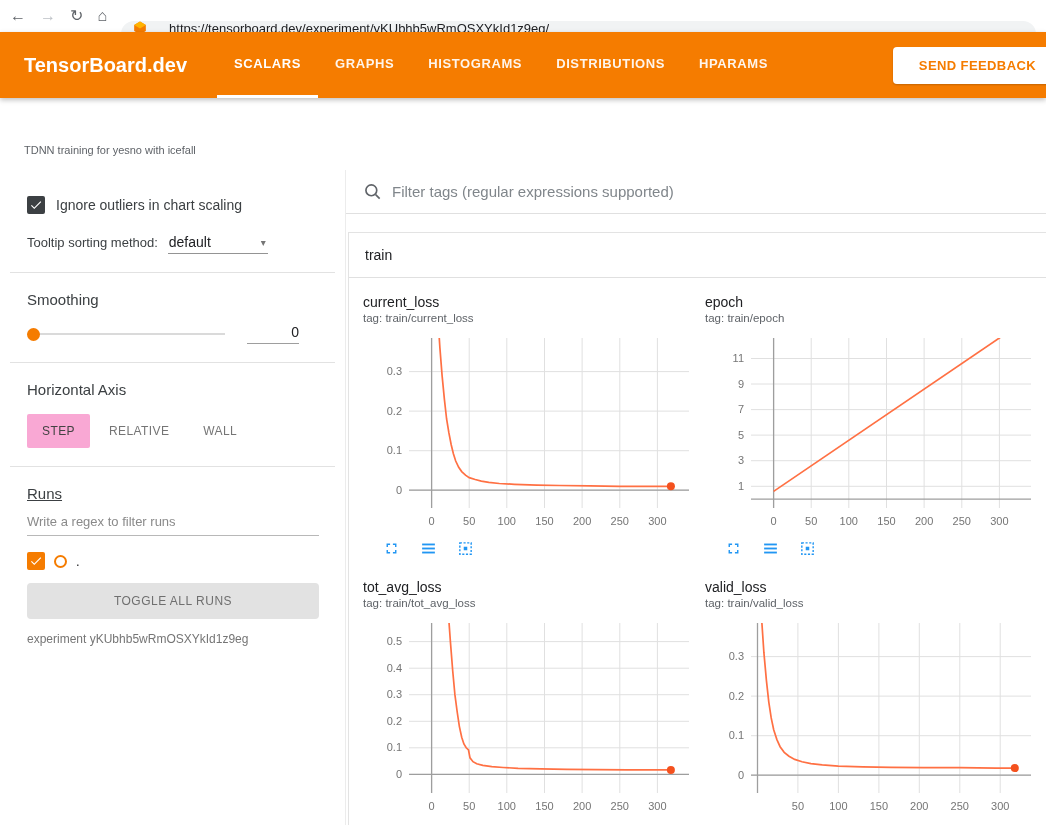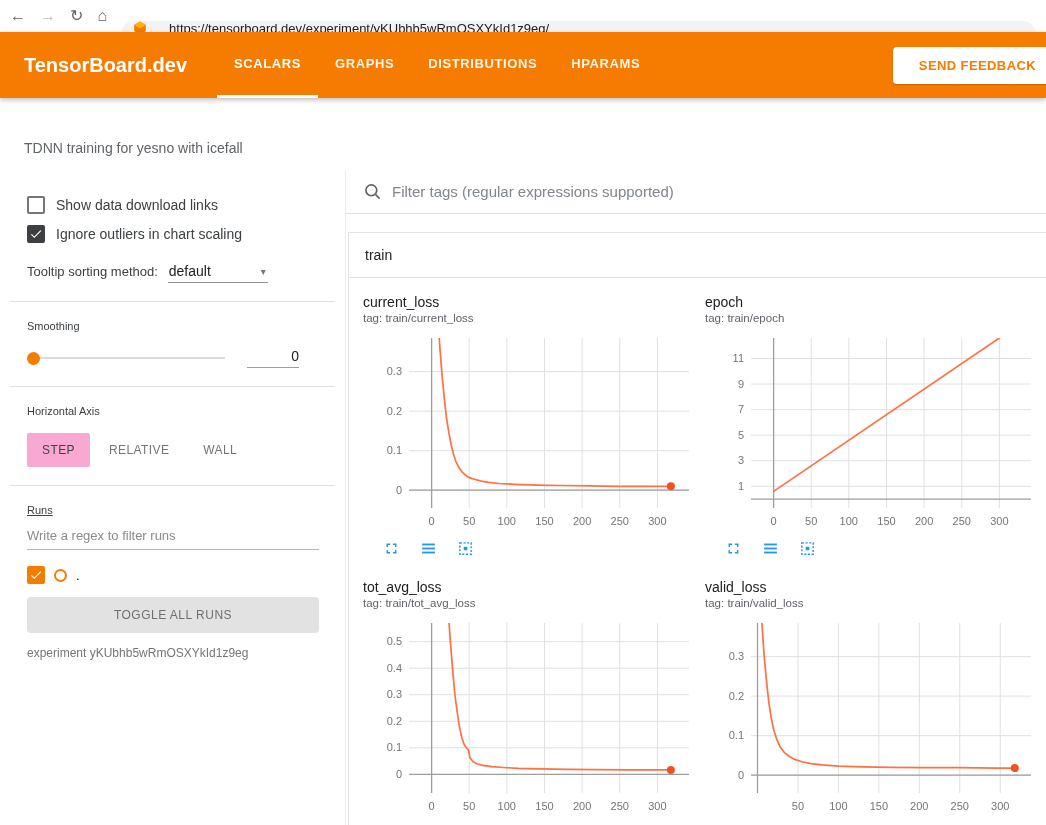--- a/index.html
+++ b/index.html
@@ -25,21 +25,21 @@
             font-size:13px; letter-spacing:.6px; font-weight:bold; cursor:pointer;
             border-bottom:3px solid transparent; }
   .tb-tab.active { color:#fff; border-bottom:3px solid #fff; }
   .feedback-btn { margin-left:auto; align-self:center; background:#fff; color:#f57c00;
                   font-size:13px; font-weight:bold; letter-spacing:.4px; border:none;
                   border-radius:4px; padding:11px 26px; margin-right:-16px; cursor:pointer;
                   white-space:nowrap; box-shadow:0 1px 2px rgba(0,0,0,.2); }
 
   
   .desc-strip { height:72px; display:flex; align-items:flex-end; padding:0 24px 14px; }
-  .desc-text { font-size:14px; color:#5f6368; }
+  .desc-text { font-size:11px; color:#5f6368; }
 
   
   .content { display:flex; height:655px; }
   .sidebar { width:346px; border-right:1px solid #ececec; padding:26px 26px 0 27px;
              flex-shrink:0; overflow:hidden; }
   .main { flex:1; display:flex; flex-direction:column; overflow:hidden; }
 
   
   .check-row { display:flex; align-items:center; gap:11px; margin-bottom:11px; cursor:pointer; }
   .checkbox { width:18px; height:18px; border-radius:2px; flex-shrink:0;
@@ -51,21 +51,21 @@
 
   .tooltip-row { display:flex; align-items:baseline; gap:10px; margin:20px 0 4px;text-align:right; }
   .tooltip-label { font-size:13px; color:#3c4043; }
   .dropdown { font-size:14px; color:#202124; border-bottom:1px solid #949494;
               padding:0 2px 3px 1px; min-width:100px; display:flex; justify-content:space-between;
               align-items:center; cursor:pointer; }
   .dropdown .arrow { font-size:10px; color:#757575; margin-left:14px; }
 
   .divider { border-top:1px solid #e2e2e2; margin:18px -16px 18px -17px; }
 
-  .section-label { font-size:11px; color:#3c4043; margin-bottom:16px; }
+  .section-label { font-size:15px; color:#3c4043; margin-bottom:16px; }
   .slider-row { display:flex; align-items:center; gap:22px; margin-bottom:4px; }
   .slider { position:relative; width:198px; height:14px; cursor:pointer; }
   .slider .track { position:absolute; left:0; right:0; top:6px; height:2px; background:#dadada; }
   .slider .thumb { position:absolute; left:0; top:1px; width:13px; height:13px;
                    border-radius:50%; background:#f57c00; }
   .slider-value { width:52px; text-align:right; font-size:14px; color:#202124;
                   border-bottom:1px solid #9e9e9e; padding-bottom:3px; }
 
   .axis-buttons { display:flex; gap:4px; margin-bottom:4px; }
   .axis-btn { border:none; font-size:12px; letter-spacing:.4px; padding:10px 15px;
@@ -124,38 +124,35 @@
     </span>
     <span class="url-text">https://tensorboard.dev/experiment/yKUbhb5wRmOSXYkId1z9eg/</span>
   </div>
 </div>
 
 <div class="tb-header">
   <div class="tb-logo">TensorBoard.dev</div>
   <div class="tb-tabs">
     <div class="tb-tab active">SCALARS</div>
     <div class="tb-tab">GRAPHS</div>
+    <div class="tb-tab">HISTOGRAMS</div>
     <div class="tb-tab">DISTRIBUTIONS</div>
     <div class="tb-tab">HPARAMS</div>
   </div>
   <button class="feedback-btn">SEND FEEDBACK</button>
 </div>
 
 <div class="desc-strip">
   <span class="desc-text">TDNN training for yesno with icefall</span>
 </div>
 
 <div class="content">
 
   <div class="sidebar">
 
-    <div class="check-row">
-      <span class="checkbox unchecked"></span>
-      <span class="check-label">Show data download links</span>
-    </div>
 
     <div class="check-row">
       <span class="checkbox checked-dark">
         <svg viewBox="0 0 24 24" width="14" height="14">
             <path d="M9 16.2L4.8 12l-1.4 1.4L9 19 21 7l-1.4-1.4z" fill="#fff"></path>
           </svg>
       </span>
       <span class="check-label">Ignore outliers in chart scaling</span>
     </div>
 

